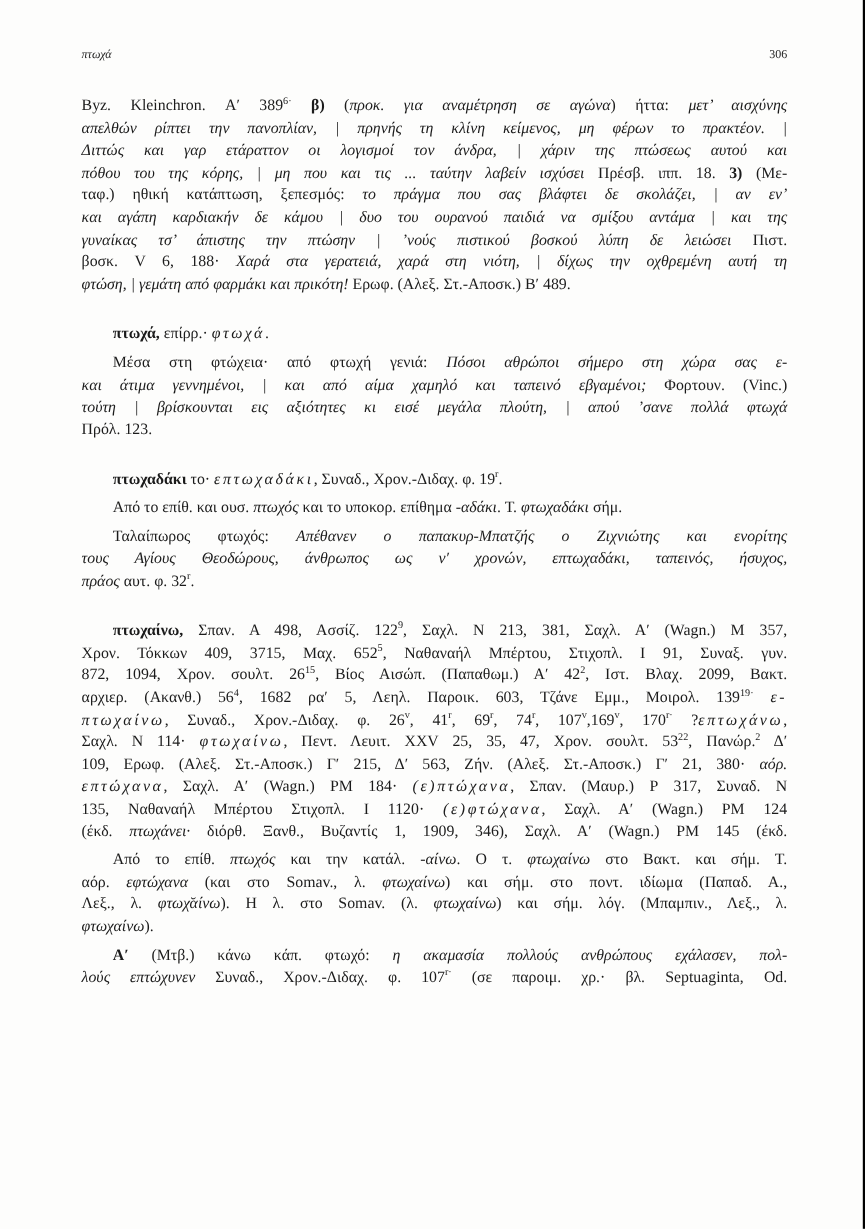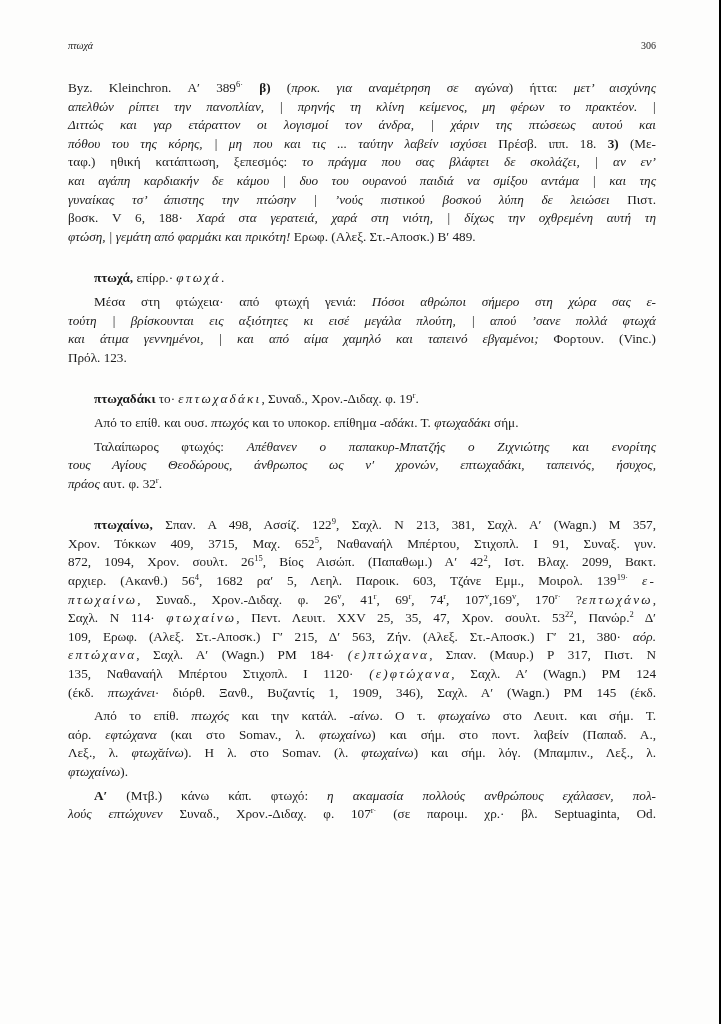--- a/index.html
+++ b/index.html
@@ -48,22 +48,22 @@
         <div class="tline"><span class="i">και αγάπη καρδιακήν δε κάμου | δυο του ουρανού παιδιά να σμίξου αντάμα | και της</span></div>
         <div class="tline"><span class="i">γυναίκας τσ’ άπιστης την πτώσην | ’νούς πιστικού βοσκού λύπη δε λειώσει </span><span class="">Πιστ.</span></div>
         <div class="tline"><span class="">βοσκ. V 6, 188· </span><span class="i">Χαρά στα γερατειά, χαρά στη νιότη, | δίχως την οχθρεμένη αυτή τη</span></div>
         <div class="tline last"><span class="i">φτώση, | γεμάτη από φαρμάκι και πρικότη! </span><span class="">Ερωφ. (Αλεξ. Στ.-Αποσκ.) Β′ 489.</span></div>
       </div>
       <div class="para entry">
         <div class="tline last ind"><span class="b">πτωχά,</span><span class=""> επίρρ.· </span><span class="sp">φτωχά</span><span class="">.</span></div>
       </div>
       <div class="para">
         <div class="tline ind"><span class="">Μέσα στη φτώχεια· από φτωχή γενιά: </span><span class="i">Πόσοι αθρώποι σήμερο στη χώρα σας ε-</span></div>
+        <div class="tline"><span class="i">και άτιμα γεννημένοι, | και από αίμα χαμηλό και ταπεινό εβγαμένοι; </span><span class="">Φορτουν. (Vinc.)</span></div>
         <div class="tline"><span class="i">τούτη | βρίσκουνται εις αξιότητες κι εισέ μεγάλα πλούτη, | απού ’σανε πολλά φτωχά</span></div>
-        <div class="tline"><span class="i">και άτιμα γεννημένοι, | και από αίμα χαμηλό και ταπεινό εβγαμένοι; </span><span class="">Φορτουν. (Vinc.)</span></div>
         <div class="tline last"><span class="">Πρόλ. 123.</span></div>
       </div>
       <div class="para entry">
         <div class="tline last ind"><span class="b">πτωχαδάκι</span><span class=""> το· </span><span class="sp">επτωχαδάκι</span><span class="">, Συναδ., Χρον.-Διδαχ. φ. 19</span><sup class="sup">r</sup><span class="">.</span></div>
       </div>
       <div class="para">
         <div class="tline last ind"><span class="">Από το επίθ. και ουσ. </span><span class="i">πτωχός</span><span class=""> και το υποκορ. επίθημα </span><span class="i">-αδάκι</span><span class="">. Τ. </span><span class="i">φτωχαδάκι</span><span class=""> σήμ.</span></div>
       </div>
       <div class="para">
         <div class="tline ind"><span class="">Ταλαίπωρος φτωχός: </span><span class="i">Απέθανεν ο παπακυρ-Μπατζής ο Ζιχνιώτης και ενορίτης</span></div>
@@ -71,27 +71,27 @@
         <div class="tline last"><span class="i">πράος </span><span class="">αυτ. φ. 32</span><sup class="sup">r</sup><span class="">.</span></div>
       </div>
       <div class="para entry">
         <div class="tline ind"><span class="b">πτωχαίνω,</span><span class=""> Σπαν. Α 498, Ασσίζ. 122</span><sup class="sup">9</sup><span class="">, Σαχλ. Ν 213, 381, Σαχλ. Α′ (Wagn.) Μ 357,</span></div>
         <div class="tline"><span class="">Χρον. Τόκκων 409, 3715, Μαχ. 652</span><sup class="sup">5</sup><span class="">, Ναθαναήλ Μπέρτου, Στιχοπλ. Ι 91, Συναξ. γυν.</span></div>
         <div class="tline"><span class="">872, 1094, Χρον. σουλτ. 26</span><sup class="sup">15</sup><span class="">, Βίος Αισώπ. (Παπαθωμ.) Α′ 42</span><sup class="sup">2</sup><span class="">, Ιστ. Βλαχ. 2099, Βακτ.</span></div>
         <div class="tline"><span class="">αρχιερ. (Ακανθ.) 56</span><sup class="sup">4</sup><span class="">, 1682 ρα′ 5, Λεηλ. Παροικ. 603, Τζάνε Εμμ., Μοιρολ. 139</span><sup class="sup">19·</sup><span class=""> </span><span class="sp">ε-</span></div>
         <div class="tline"><span class="sp">πτωχαίνω</span><span class="">, Συναδ., Χρον.-Διδαχ. φ. 26</span><sup class="sup">v</sup><span class="">, 41</span><sup class="sup">r</sup><span class="">, 69</span><sup class="sup">r</sup><span class="">, 74</span><sup class="sup">r</sup><span class="">, 107</span><sup class="sup">v</sup><span class="">,169</span><sup class="sup">v</sup><span class="">, 170</span><sup class="sup">r·</sup><span class=""> ?</span><span class="sp">επτωχάνω</span><span class="">,</span></div>
         <div class="tline"><span class="">Σαχλ. Ν 114· </span><span class="sp">φτωχαίνω</span><span class="">, Πεντ. Λευιτ. XXV 25, 35, 47, Χρον. σουλτ. 53</span><sup class="sup">22</sup><span class="">, Πανώρ.</span><sup class="sup">2</sup><span class=""> Δ′</span></div>
         <div class="tline"><span class="">109, Ερωφ. (Αλεξ. Στ.-Αποσκ.) Γ′ 215, Δ′ 563, Ζήν. (Αλεξ. Στ.-Αποσκ.) Γ′ 21, 380· </span><span class="i">αόρ.</span></div>
-        <div class="tline"><span class="sp">επτώχανα</span><span class="">, Σαχλ. Α′ (Wagn.) PM 184· </span><span class="sp">(ε)πτώχανα</span><span class="">, Σπαν. (Μαυρ.) Ρ 317, Πιστ. Ν</span></div>
+        <div class="tline"><span class="sp">επτώχανα</span><span class="">, Σαχλ. Α′ (Wagn.) PM 184· </span><span class="sp">(ε)πτώχανα</span><span class="">, Σπαν. (Μαυρ.) Ρ 317, Συναδ. Ν</span></div>
         <div class="tline"><span class="">135, Ναθαναήλ Μπέρτου Στιχοπλ. Ι 1120· </span><span class="sp">(ε)φτώχανα</span><span class="">, Σαχλ. Α′ (Wagn.) PM 124</span></div>
         <div class="tline"><span class="">(έκδ. </span><span class="i">πτωχάνει·</span><span class=""> διόρθ. Ξανθ., Βυζαντίς 1, 1909, 346), Σαχλ. Α′ (Wagn.) PM 145 (έκδ.</span></div>
       </div>
       <div class="para">
-        <div class="tline ind"><span class="">Από το επίθ. </span><span class="i">πτωχός</span><span class=""> και την κατάλ. </span><span class="i">-αίνω</span><span class="">. Ο τ. </span><span class="i">φτωχαίνω</span><span class=""> στο Λευιτ. και σήμ. Τ.</span></div>
-        <div class="tline"><span class="">αόρ. </span><span class="i">εφτώχανα</span><span class=""> (και στο Somav., λ. </span><span class="i">φτωχαίνω</span><span class="">) και σήμ. στο ποντ. λαβείν (Παπαδ. Α.,</span></div>
+        <div class="tline ind"><span class="">Από το επίθ. </span><span class="i">πτωχός</span><span class=""> και την κατάλ. </span><span class="i">-αίνω</span><span class="">. Ο τ. </span><span class="i">φτωχαίνω</span><span class=""> στο Βακτ. και σήμ. Τ.</span></div>
+        <div class="tline"><span class="">αόρ. </span><span class="i">εφτώχανα</span><span class=""> (και στο Somav., λ. </span><span class="i">φτωχαίνω</span><span class="">) και σήμ. στο ποντ. ιδίωμα (Παπαδ. Α.,</span></div>
         <div class="tline"><span class="">Λεξ., λ. </span><span class="i">φτωχ̆αίνω</span><span class="">). Η λ. στο Somav. (λ. </span><span class="i">φτωχαίνω</span><span class="">) και σήμ. λόγ. (Μπαμπιν., Λεξ., λ.</span></div>
         <div class="tline last"><span class="i">φτωχαίνω</span><span class="">).</span></div>
       </div>
       <div class="para">
         <div class="tline ind"><span class="b">Α′</span><span class=""> (Μτβ.) κάνω κάπ. φτωχό: </span><span class="i">η ακαμασία πολλούς ανθρώπους εχάλασεν, πολ-</span></div>
         <div class="tline"><span class="i">λούς επτώχυνεν </span><span class="">Συναδ., Χρον.-Διδαχ. φ. 107</span><sup class="sup">r·</sup><span class=""> (σε παροιμ. χρ.· βλ. Septuaginta, Od.</span></div>
       </div>
     </div>
 </div>
 

